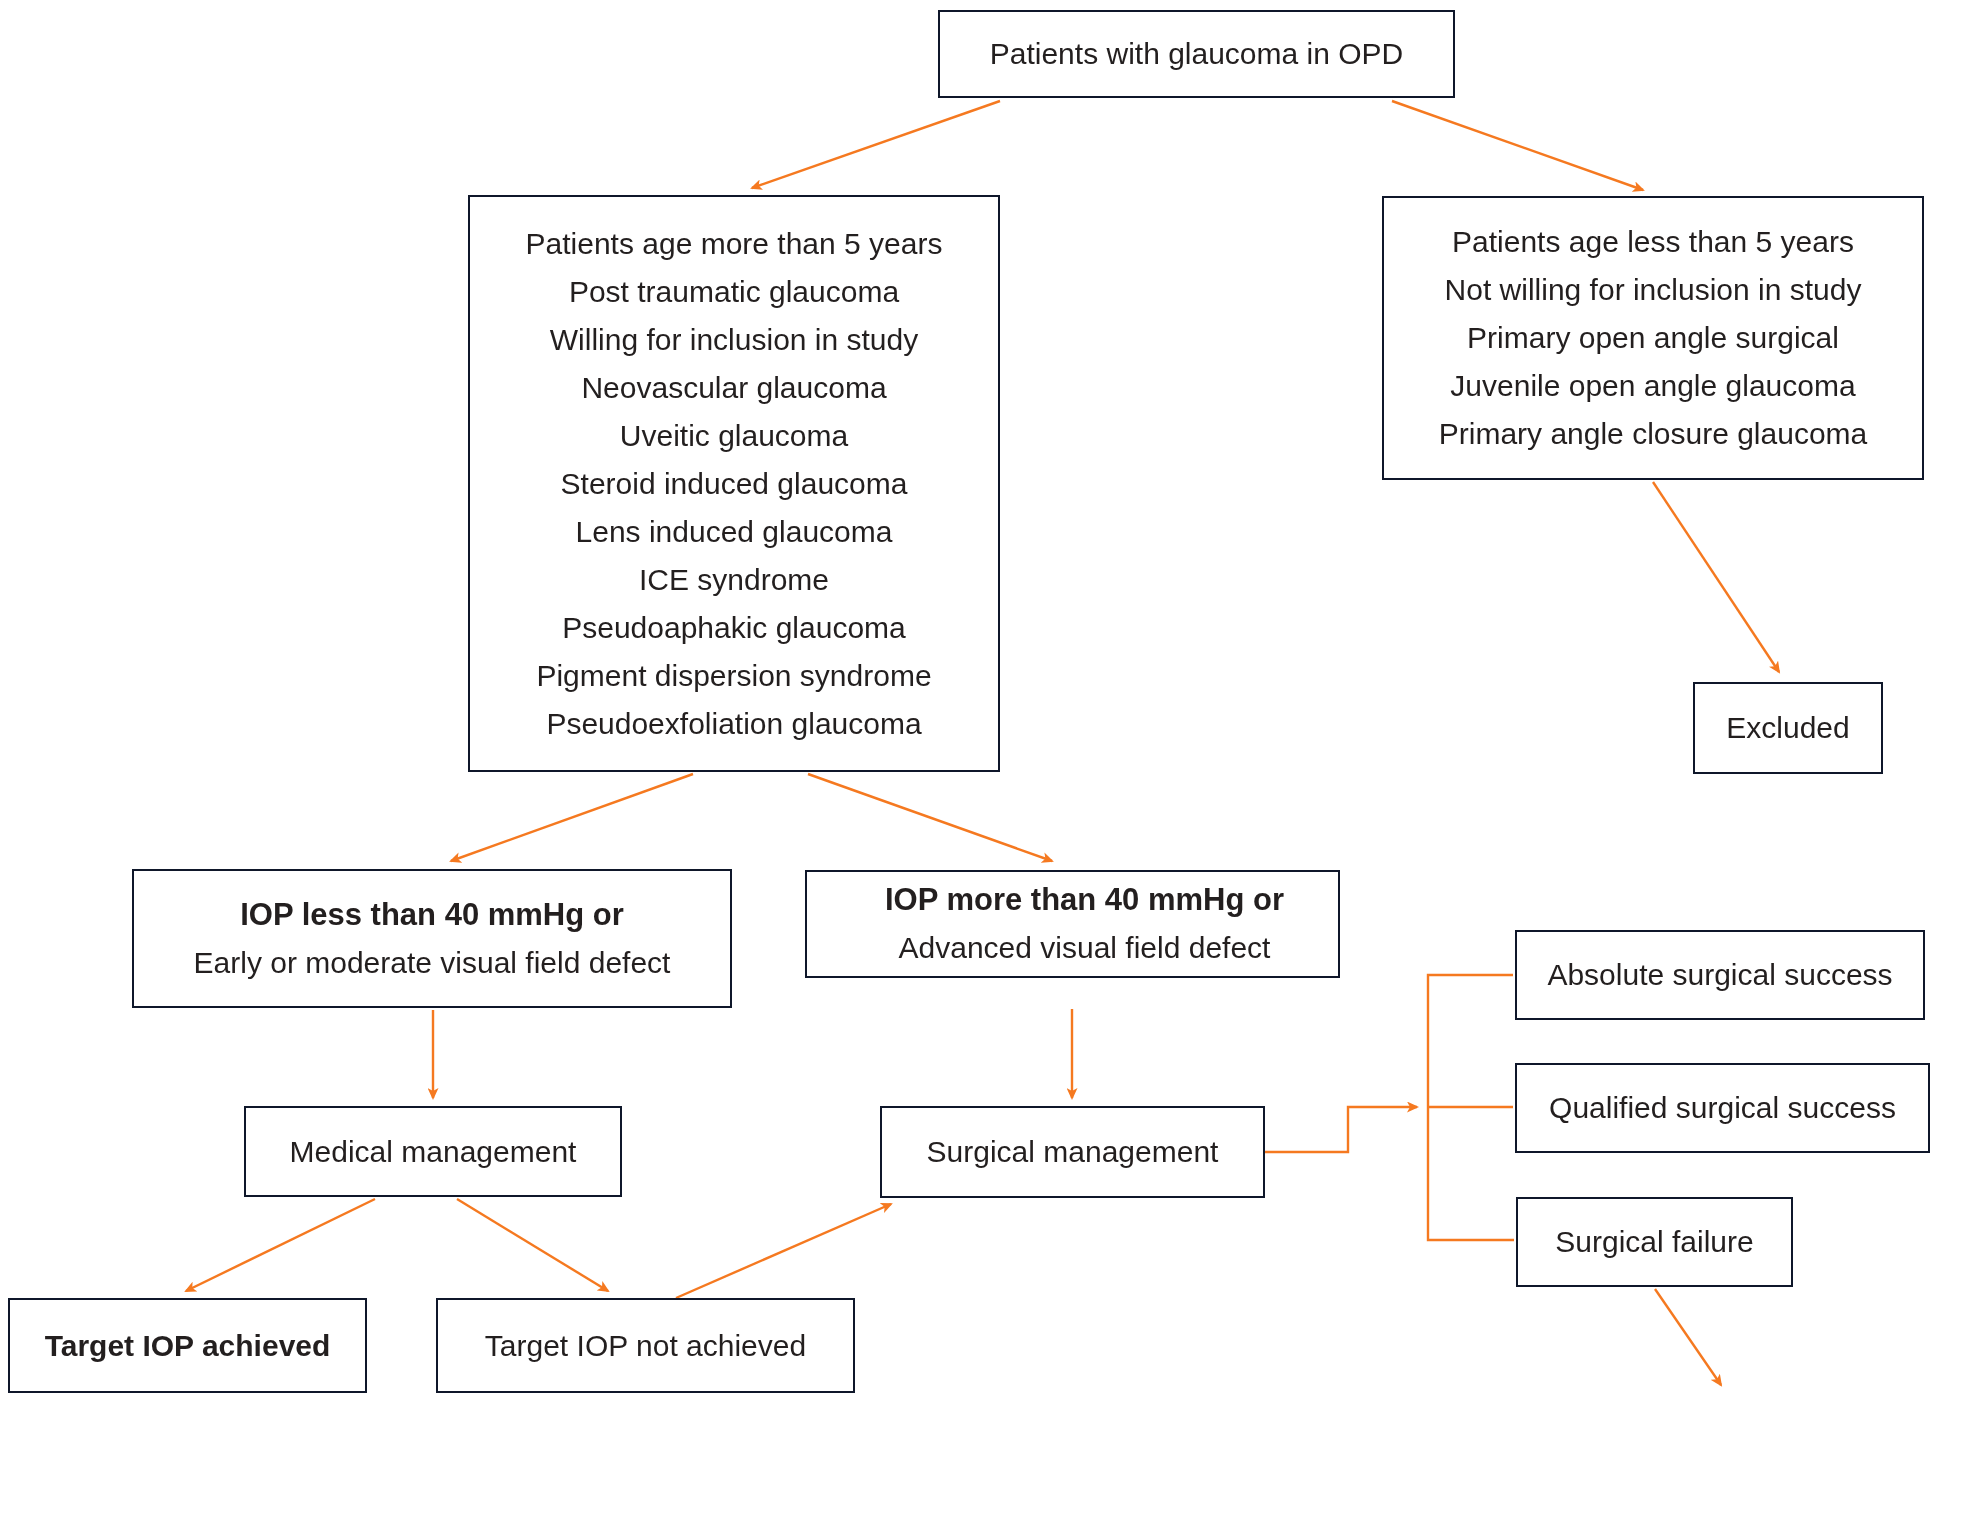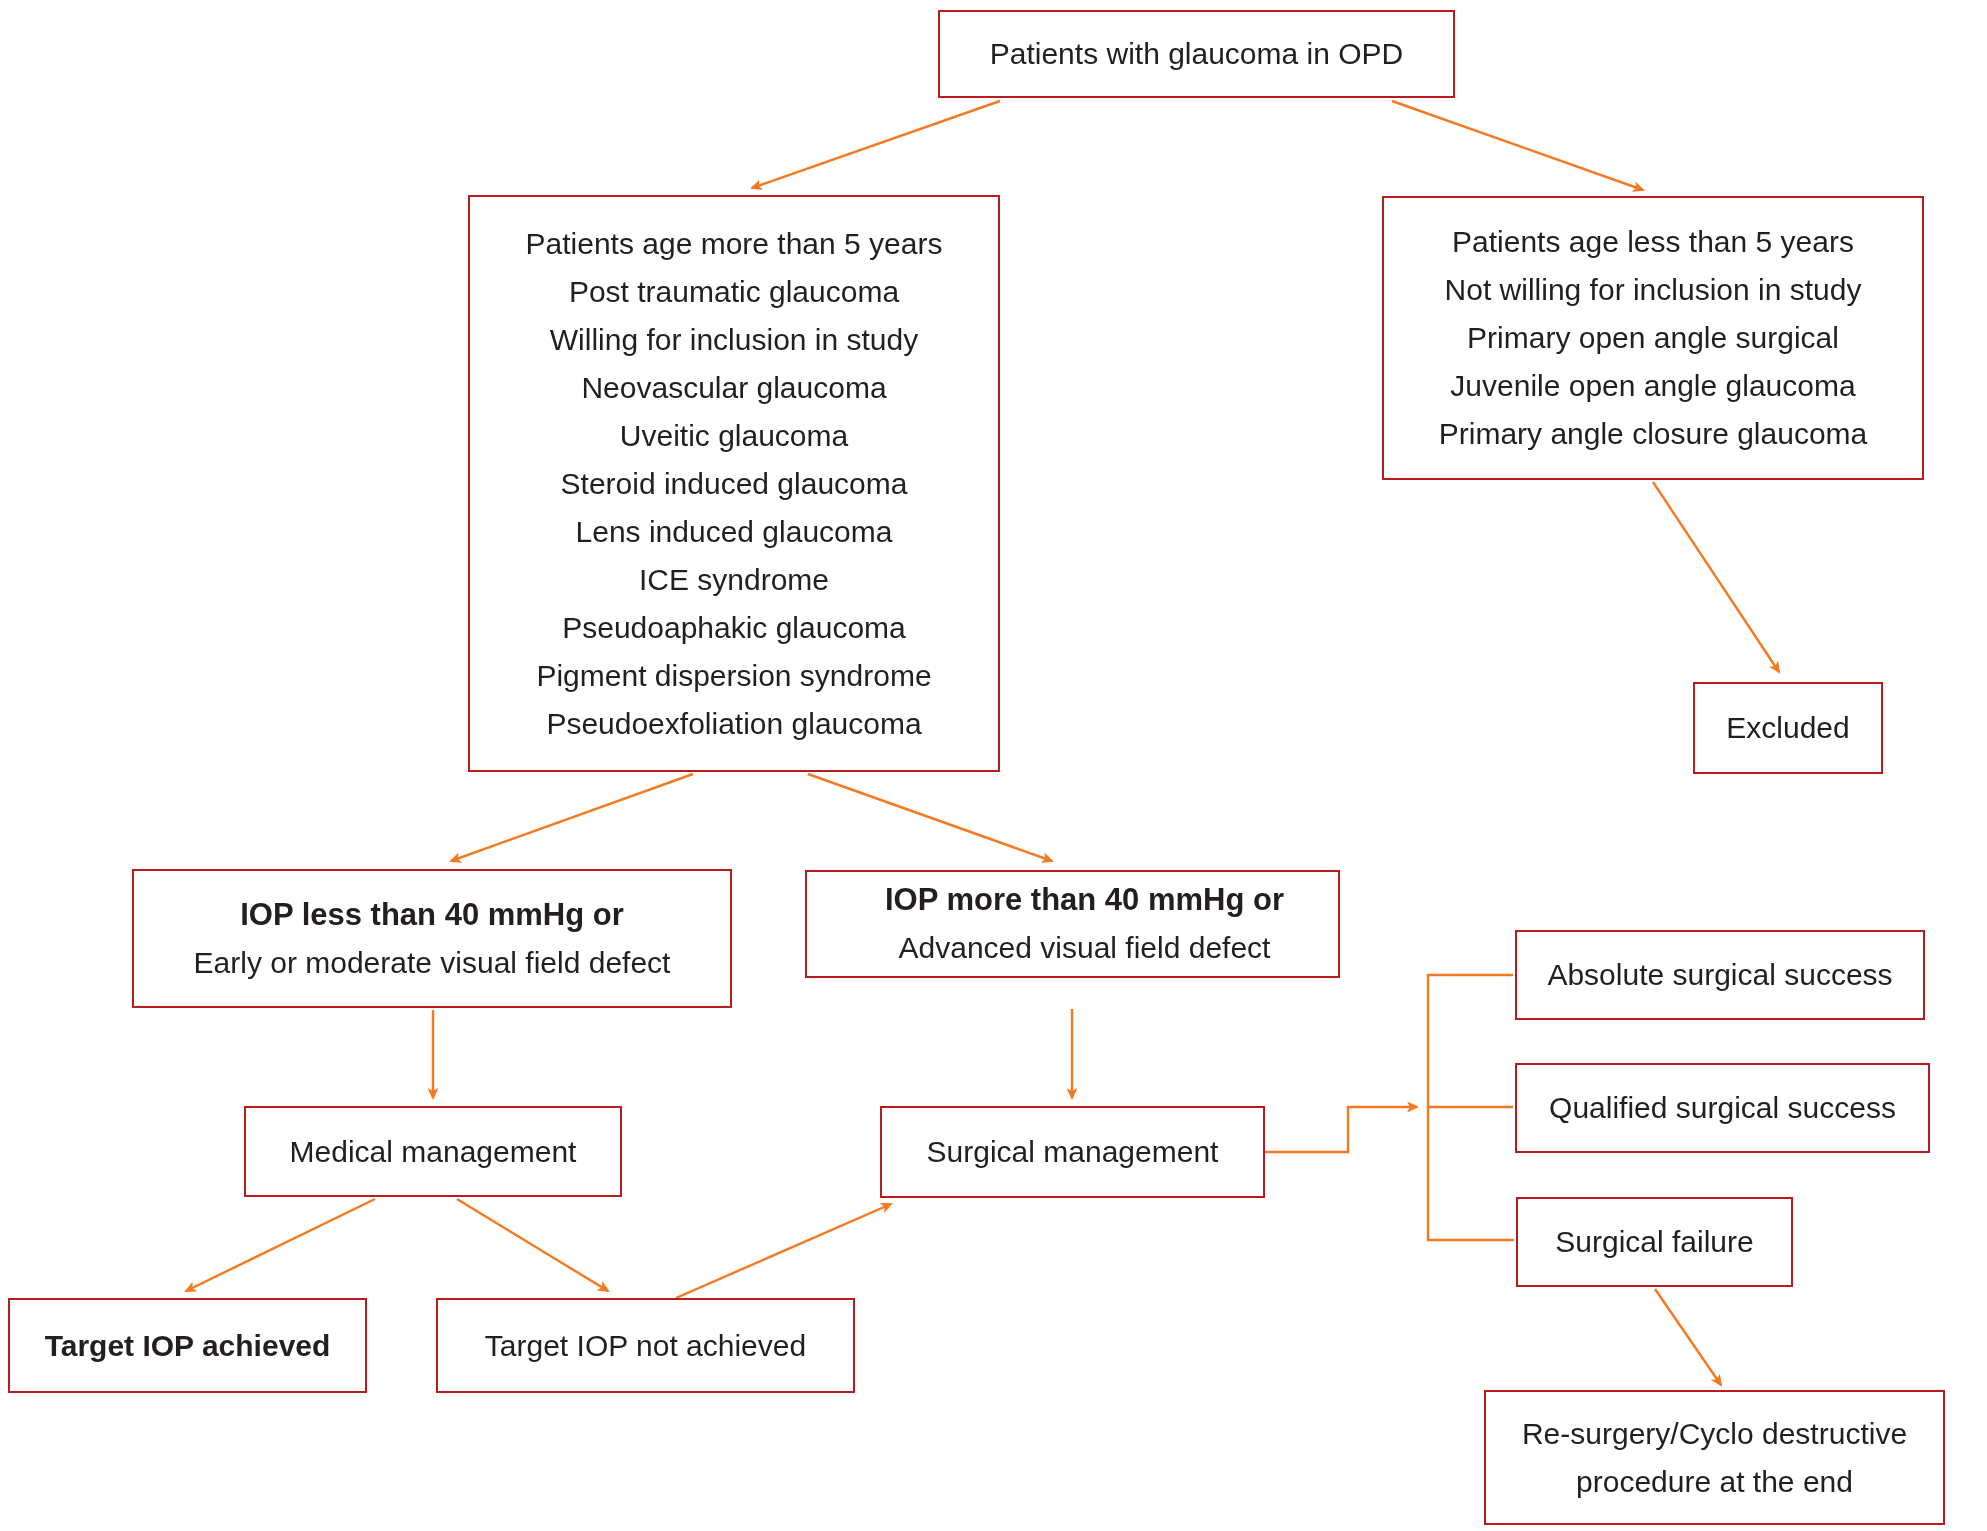--- a/index.html
+++ b/index.html
@@ -7,21 +7,21 @@
     position:relative;
     width:1987px;height:1531px;
     background:#ffffff;
     font-family:"Liberation Sans","DejaVu Sans",sans-serif;
     color:#231F1F;
   }
   .box{
     position:absolute;
     box-sizing:border-box;
     background:#ffffff;
-    border:2px solid #b91c1c;
+    border:2px solid #0f172a;
     display:flex;
     flex-direction:column;
     align-items:center;
     justify-content:center;
     text-align:center;
     font-size:30px;
     line-height:48px;
     z-index:2;
   }
   .box .line{white-space:nowrap;}
@@ -117,18 +117,14 @@
   </div>
 
   <div class="box" style="left:1515px;top:1063px;width:415px;height:90px;">
     <div class="line">Qualified surgical success</div>
   </div>
 
   <div class="box" style="left:1516px;top:1197px;width:277px;height:90px;">
     <div class="line">Surgical failure</div>
   </div>
 
-  <div class="box" style="left:1484px;top:1390px;width:461px;height:135px;">
-    <div class="line">Re-surgery/Cyclo destructive</div>
-    <div class="line">procedure at the end</div>
-  </div>
 
 </div>
 
 </body></html>

